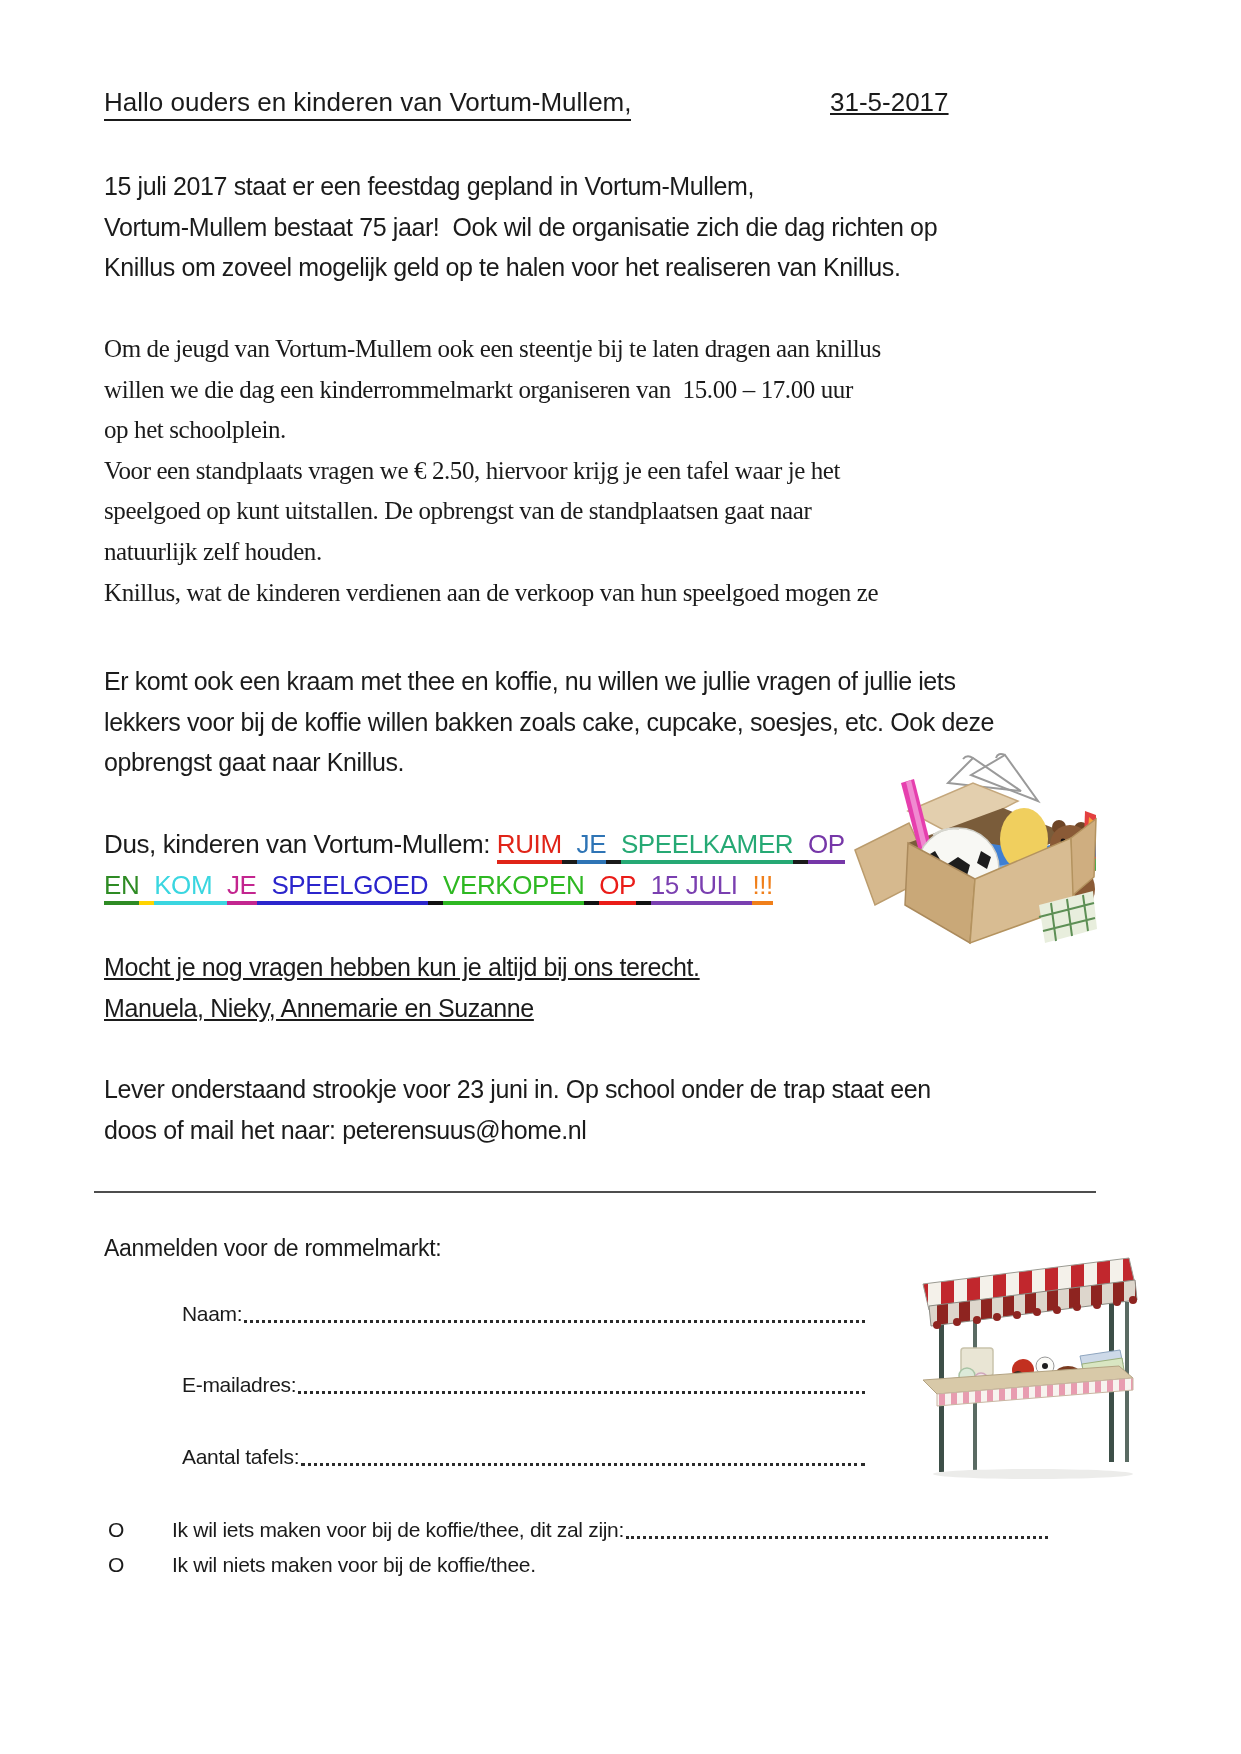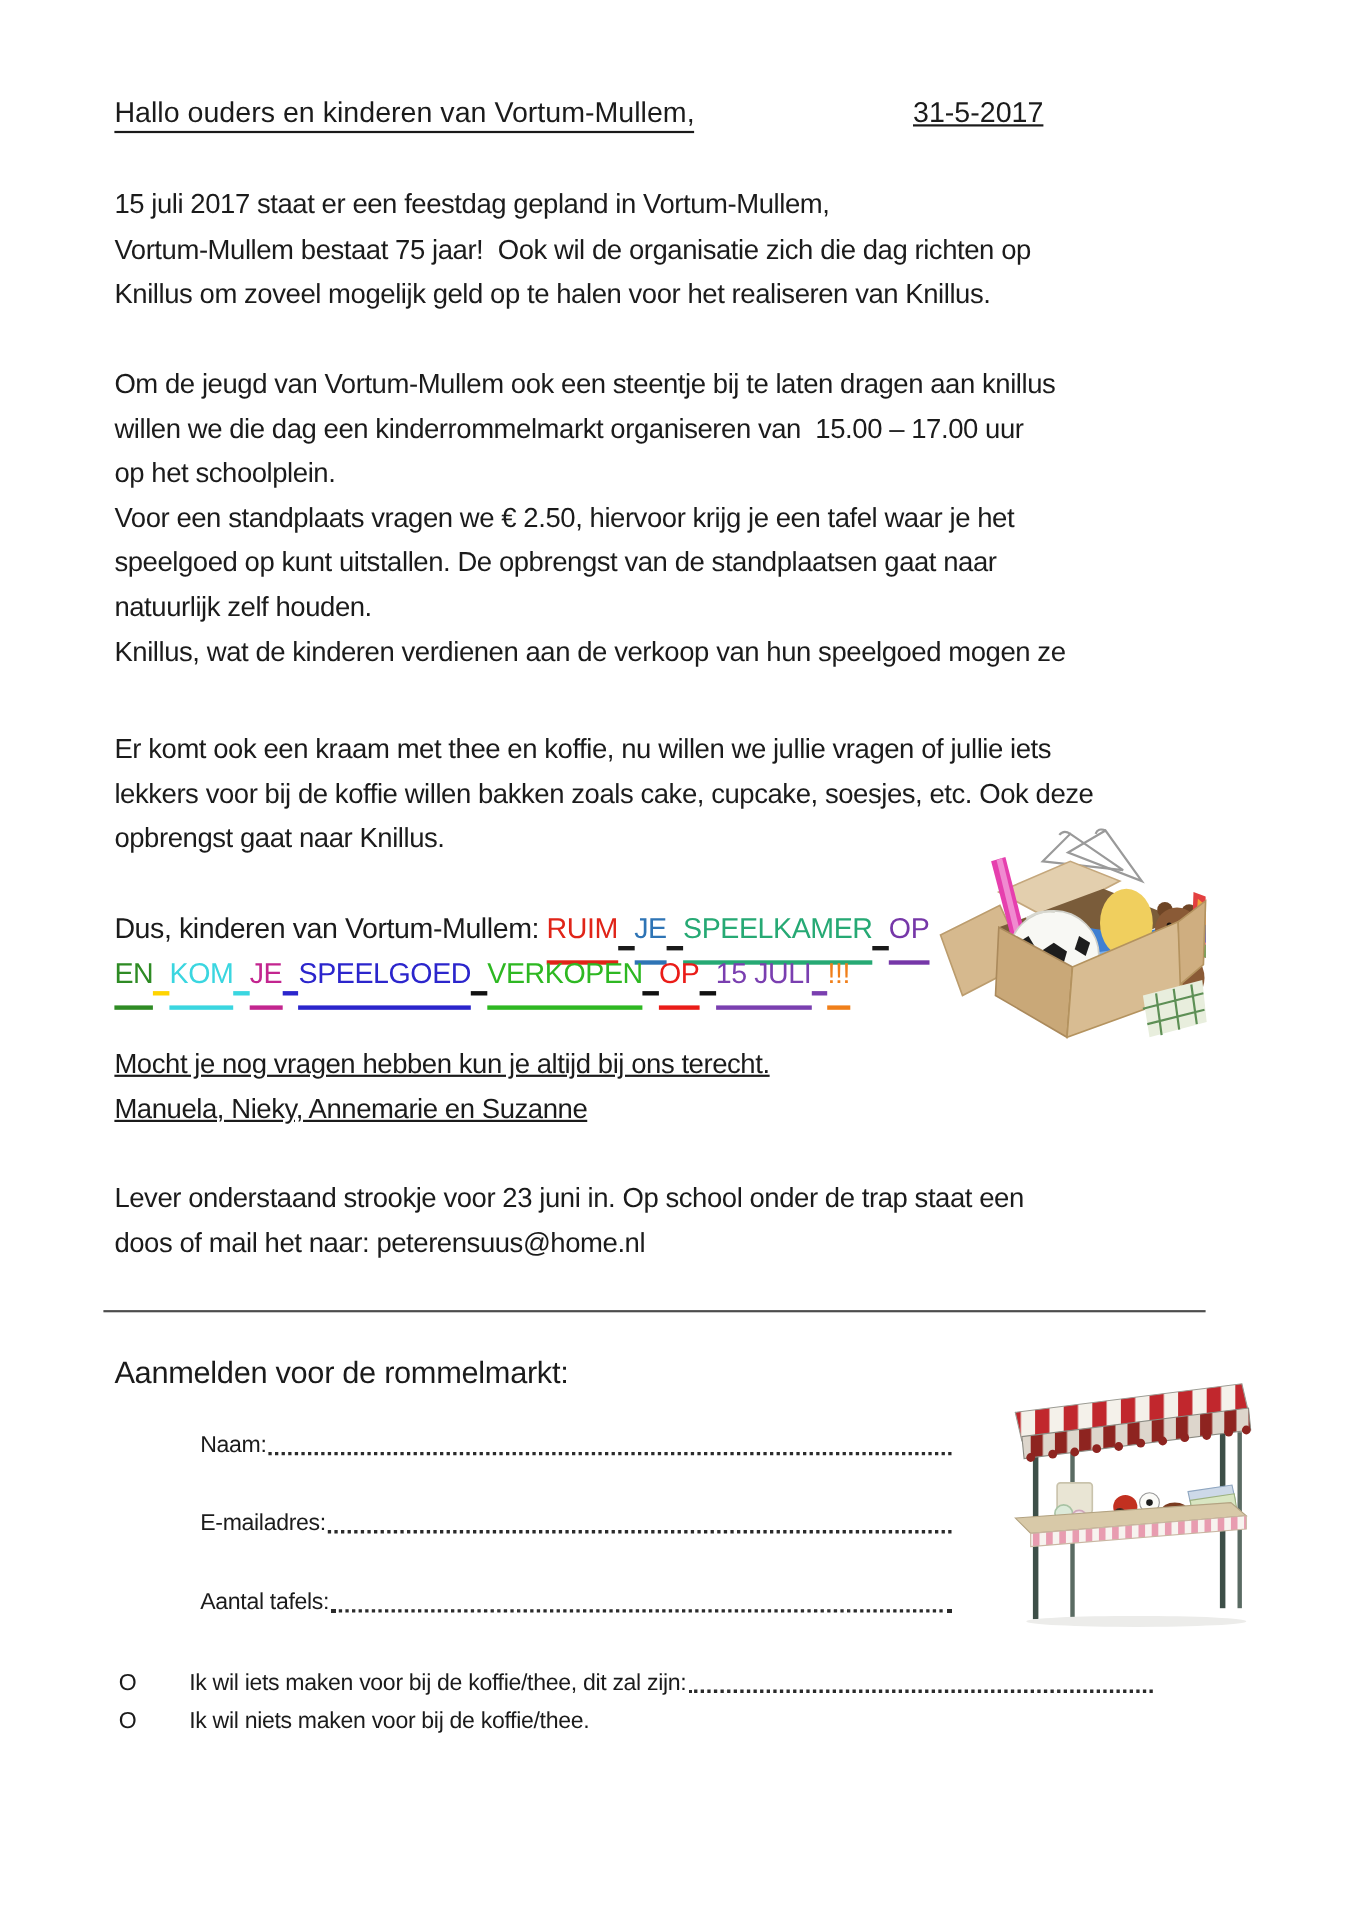--- a/index.html
+++ b/index.html
@@ -8,24 +8,24 @@
     font-family:"Liberation Sans","DejaVu Sans",sans-serif; color:#1b1b1b; overflow:hidden;
   }
   .abs{position:absolute;}
   .body-text{font-size:25px; line-height:40.6px; letter-spacing:-0.4px;}
   .line{white-space:pre;}
   .header-row{left:104px; top:87px; width:1040px; font-size:26px;}
   .greeting{border-bottom:2.5px solid #1a1a1a; padding-bottom:2px; white-space:pre;}
   .date{position:absolute; left:726px; top:0;text-decoration:underline;}
   .cta-block{left:104px; top:824px; font-size:26px; line-height:41px; letter-spacing:-0.4px;}
   .cta-prefix{white-space:pre;}
-  .cta-word{border-bottom:4px solid; padding-bottom:14px; white-space:pre;margin-top:40px;}
+  .cta-word{border-bottom:4px solid; padding-bottom:1px; white-space:pre;margin-top:40px;}
   .cta-gap{border-bottom:4px solid; padding:0 4px 1px; white-space:pre;}
   .divider{left:94px; top:1191px; width:1002px; height:0; border-top:2.5px solid #4d4d4d;}
-  .form-title{left:104px; top:1234px; font-size:28px; line-height:28px; letter-spacing:-0.3px;}
+  .form-title{left:104px; top:1234px; font-size:23px; line-height:28px; letter-spacing:-0.3px;}
   .field-row{position:absolute; left:182px; width:683px; display:flex; align-items:flex-end;
              font-size:21px; line-height:28px; letter-spacing:-0.3px;}
   .field-row .label{white-space:pre;}
   .dots{flex:1; border-bottom:3px dotted #2b2b2b; margin:0 0 5px 2px;}
   .option-row{position:absolute; left:108px; display:flex; align-items:flex-end;
               font-size:21px; line-height:28px; letter-spacing:-0.3px;}
   .option-row .bullet{width:64px;}
   .option-row .opt-text{white-space:pre;}
   svg{display:block;}
 </style>
@@ -38,21 +38,21 @@
     <span class="greeting">Hallo ouders en kinderen van Vortum-Mullem,</span>
     <span class="date">31-5-2017</span>
   </div>
 
   <div class="abs body-text" style="left:104px; top:166px;">
       <div class="line">15 juli 2017 staat er een feestdag gepland in Vortum-Mullem,</div>
       <div class="line">Vortum-Mullem bestaat 75 jaar!  Ook wil de organisatie zich die dag richten op</div>
       <div class="line">Knillus om zoveel mogelijk geld op te halen voor het realiseren van Knillus.</div>
     </div>
 
-  <div class="abs body-text" style="left:104px; top:329px;">
+  <div class="abs body-text" style="left:104px; top:329px;font-family:Liberation Serif, serif;">
       <div class="line">Om de jeugd van Vortum-Mullem ook een steentje bij te laten dragen aan knillus</div>
       <div class="line">willen we die dag een kinderrommelmarkt organiseren van  15.00 – 17.00 uur</div>
       <div class="line">op het schoolplein.</div>
       <div class="line">Voor een standplaats vragen we € 2.50, hiervoor krijg je een tafel waar je het</div>
       <div class="line">speelgoed op kunt uitstallen. De opbrengst van de standplaatsen gaat naar</div>
       <div class="line">natuurlijk zelf houden.</div>
       <div class="line">Knillus, wat de kinderen verdienen aan de verkoop van hun speelgoed mogen ze</div>
     </div>
 
   <div class="abs body-text" style="left:104px; top:661px;">

